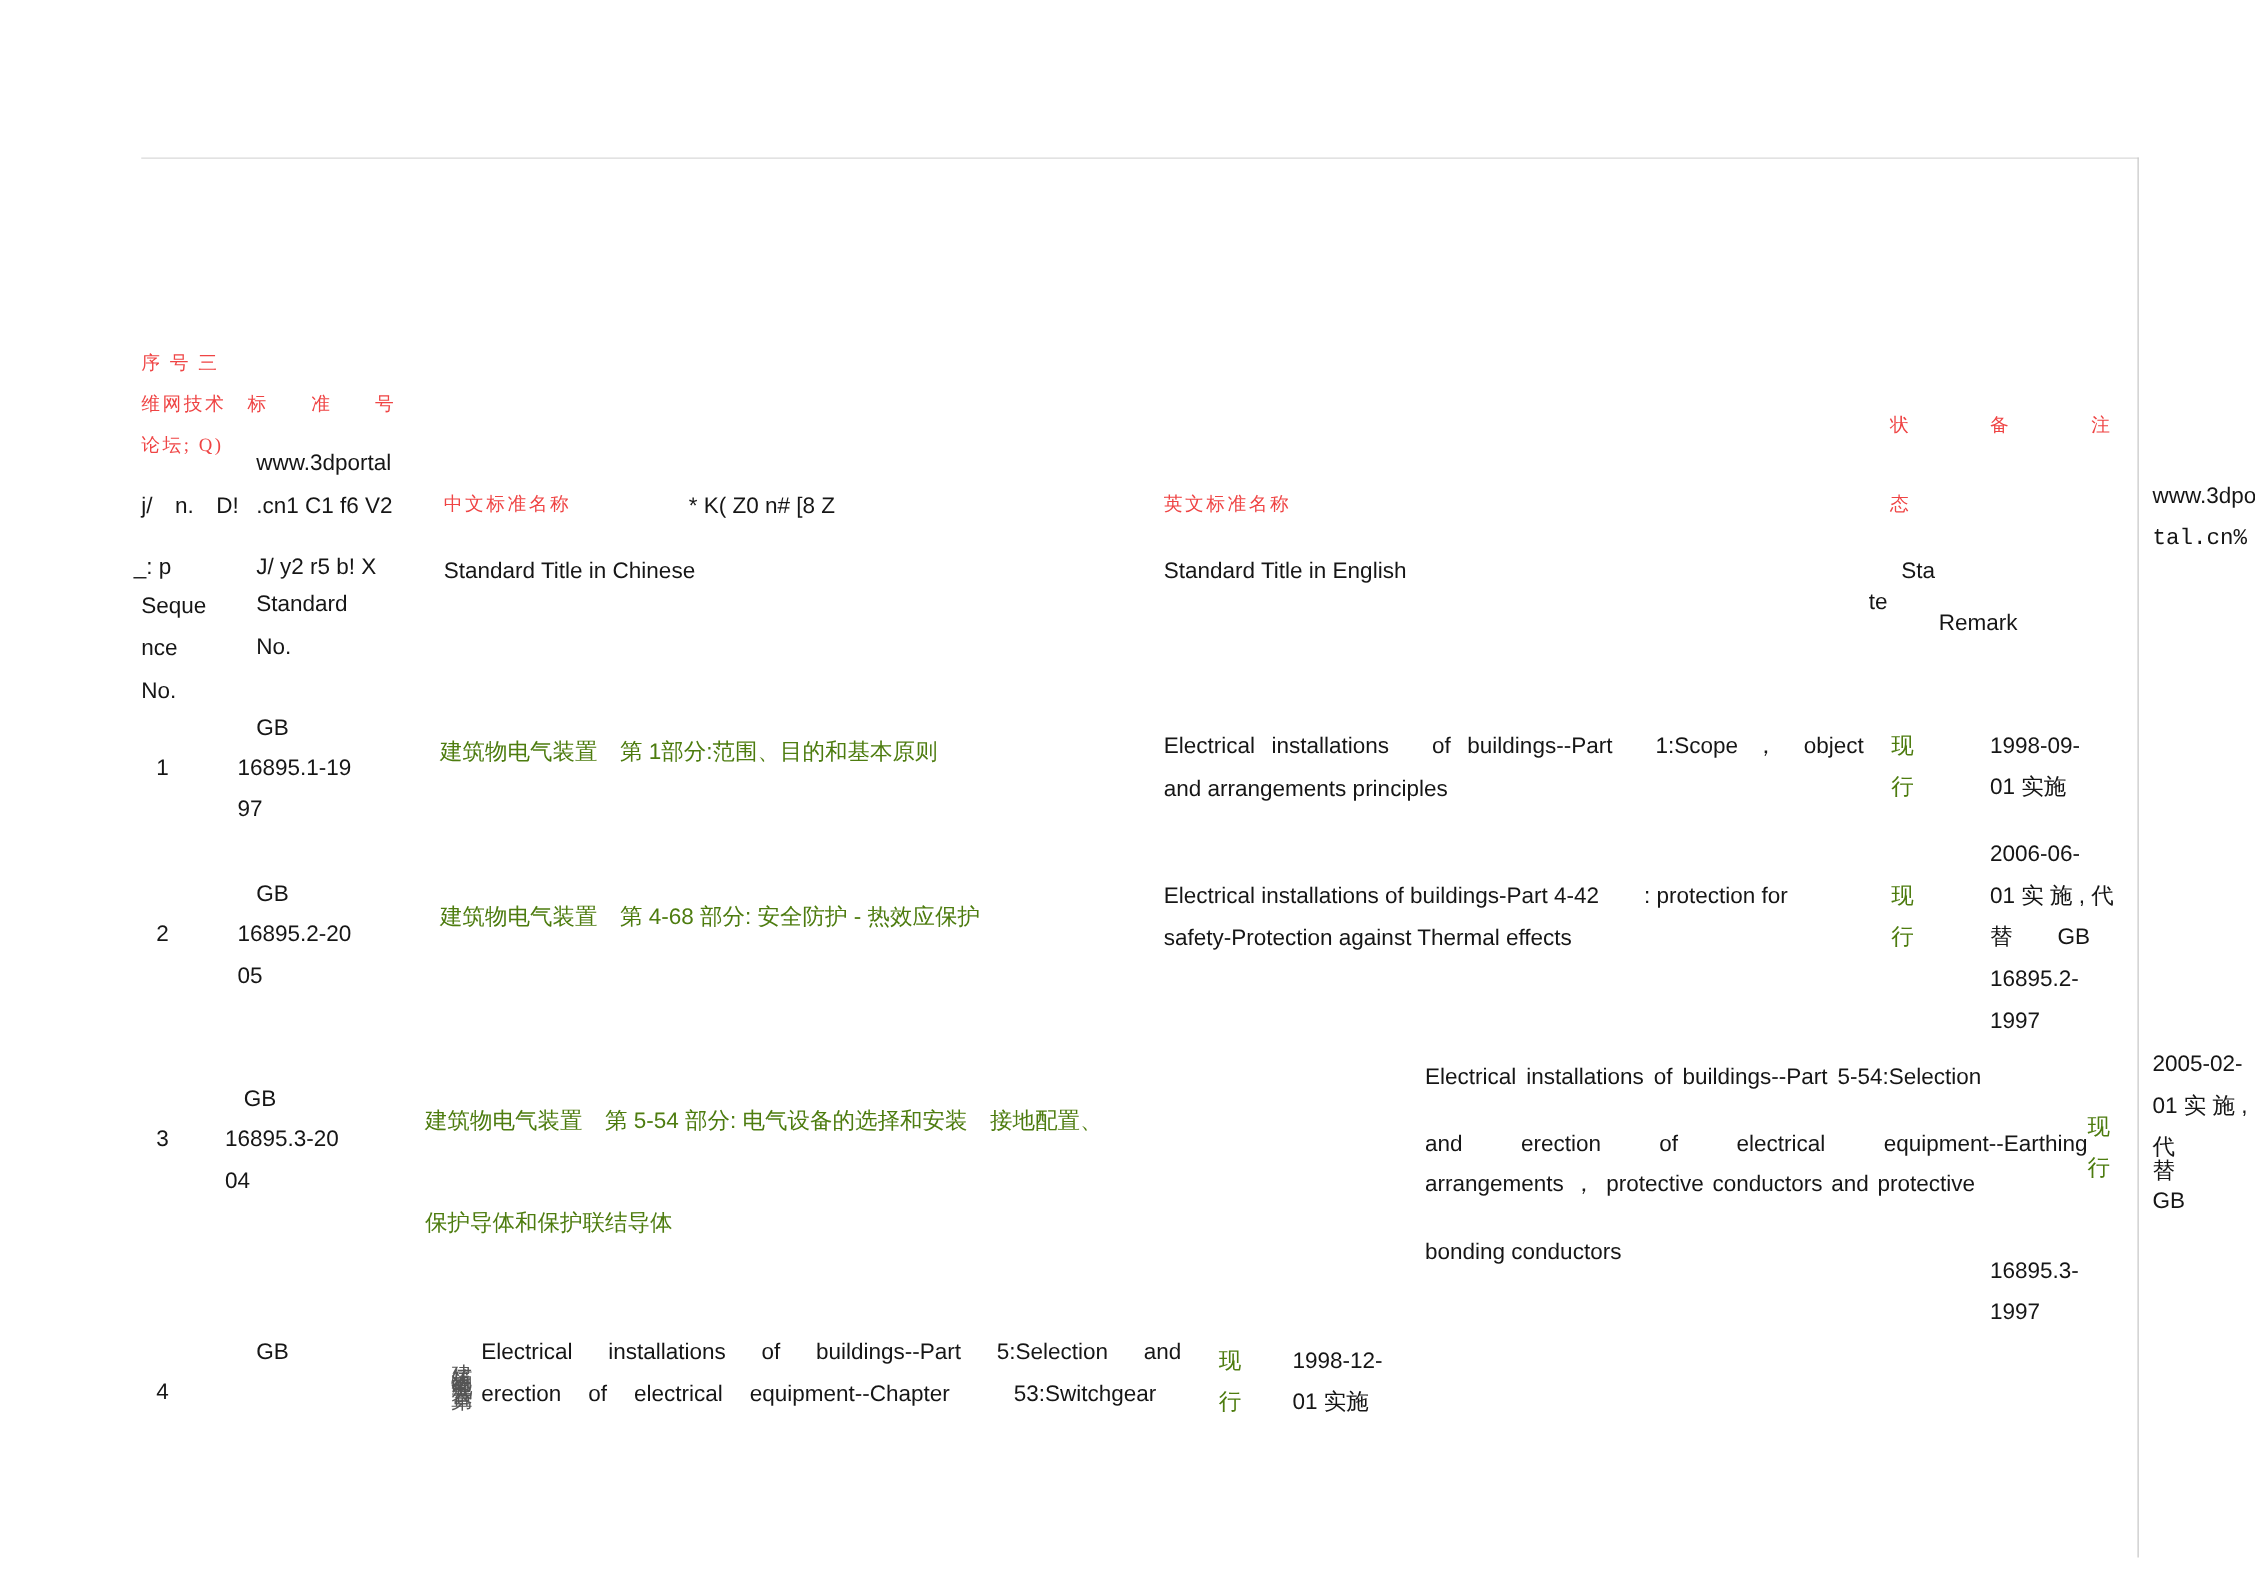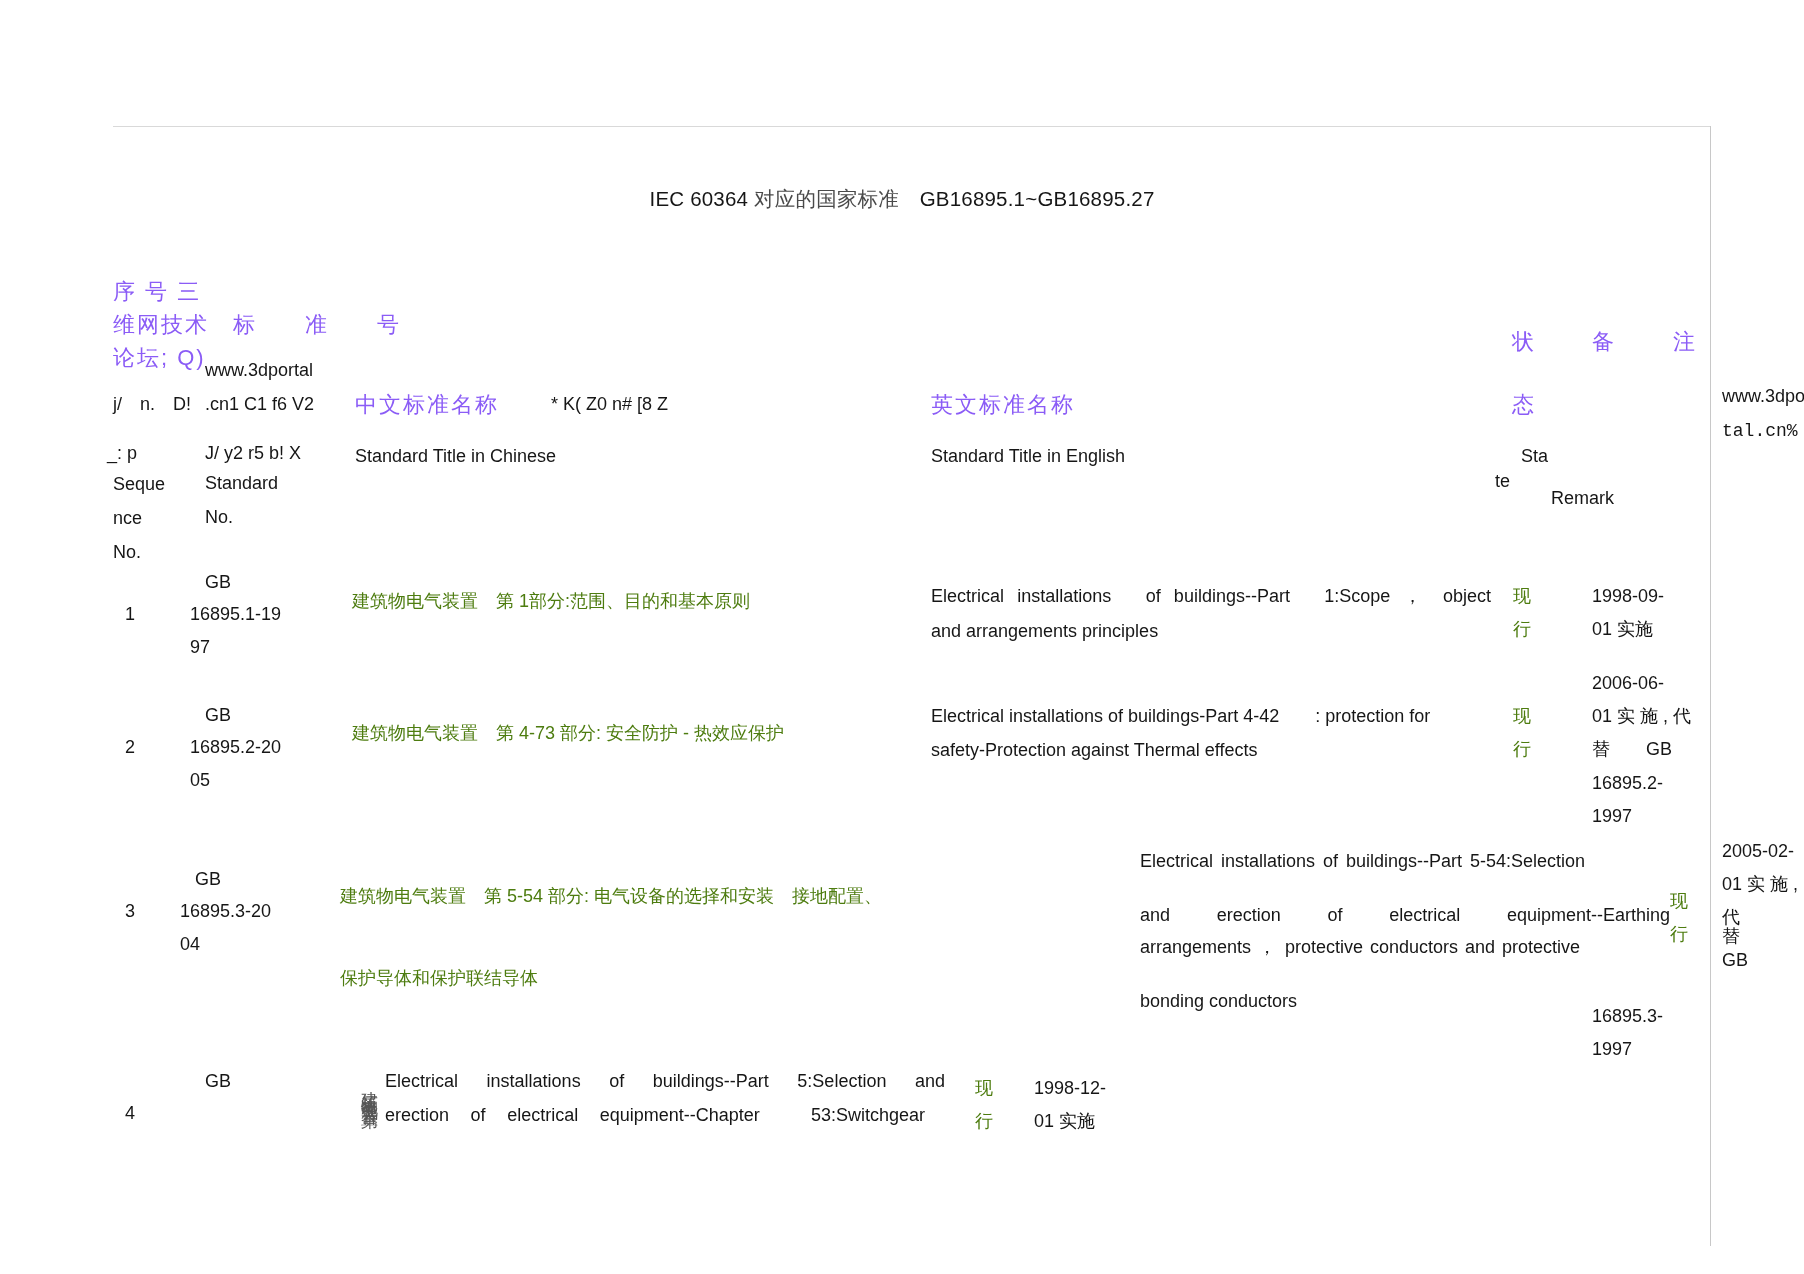--- a/index.html
+++ b/index.html
@@ -53,23 +53,24 @@
     position: absolute;
     font-size: 18px;
     line-height: 33px;
     color: #161616;
     white-space: pre-wrap;
   }
   .cn {
     color: #4d7c0f;
   }
   .cn-hdr {
-    color: #8b5cf6;
-    font-size: 22px;
+    color: #ef4444;
+    font-size: 15px;
     letter-spacing: 2px;
+    font-family: Liberation Serif, serif;
   }
   .just {
     text-align: justify;
     text-align-last: justify;
   }
   .vertical {
     writing-mode: vertical-rl;
     text-orientation: upright;
     letter-spacing: 3px;
     color: #555555;
@@ -80,21 +81,20 @@
   .seqcol { font-size: 18px; line-height: 34px; }
 </style>
 </head>
 <body>
 
 <div id="page">
 
   <div class="rule-top"></div>
   <div class="rule-right"></div>
 
-  <div class="doc-title"><span>IEC 60364 </span><span class="cn">对应的国家标准</span><span>　GB16895.1~GB16895.27</span></div>
 
   <div class="t cn-hdr" style="left:113px; top:275px;">序 号 三</div>
   <div class="t cn-hdr" style="left:113px; top:308px;">维网技术　标　　准　　号</div>
   <div class="t cn-hdr" style="left:113px; top:341px;">论坛; Q)</div>
   <div class="t" style="left:205px; top:354px;">www.3dportal</div>
   <div class="t" style="left:113px; top:388px;">j/　n.　D!</div>
   <div class="t" style="left:205px; top:388px;">.cn1 C1 f6 V2</div>
   <div class="t" style="left:107px; top:440px; line-height:27px;">_: p</div>
   <div class="t" style="left:205px; top:440px; line-height:27px;">J/ y2 r5 b! X</div>
 
@@ -136,21 +136,21 @@
     <div class="t cn" style="left:1513px; top:613px;">行</div>
     <div class="t" style="left:1592px; top:580px;text-align:center;">1998-09-</div>
     <div class="t" style="left:1592px; top:613px;">01 实施</div>
   </div>
 
   <div>
     <div class="t num" style="left:125px; top:731px;">2</div>
     <div class="t" style="left:205px; top:699px;">GB</div>
     <div class="t" style="left:190px; top:731px;">16895.2-20</div>
     <div class="t" style="left:190px; top:764px;">05</div>
-    <div class="t cn" style="left:352px; top:717px;">建筑物电气装置　第 4-73 部分: 安全防护 - 热效应保护</div>
+    <div class="t cn" style="left:352px; top:717px;">建筑物电气装置　第 4-68 部分: 安全防护 - 热效应保护</div>
     <div class="t" style="left:931px; top:700px;">Electrical installations of buildings-Part 4-42　　: protection for</div>
     <div class="t" style="left:931px; top:734px;">safety-Protection against Thermal effects</div>
     <div class="t cn" style="left:1513px; top:700px;">现</div>
     <div class="t cn" style="left:1513px; top:733px;">行</div>
     <div class="t" style="left:1592px; top:667px;">2006-06-</div>
     <div class="t" style="left:1592px; top:700px;">01 实 施 , 代</div>
     <div class="t" style="left:1592px; top:733px;">替　　GB</div>
     <div class="t" style="left:1592px; top:767px;">16895.2-</div>
     <div class="t" style="left:1592px; top:800px;">1997</div>
   </div>

